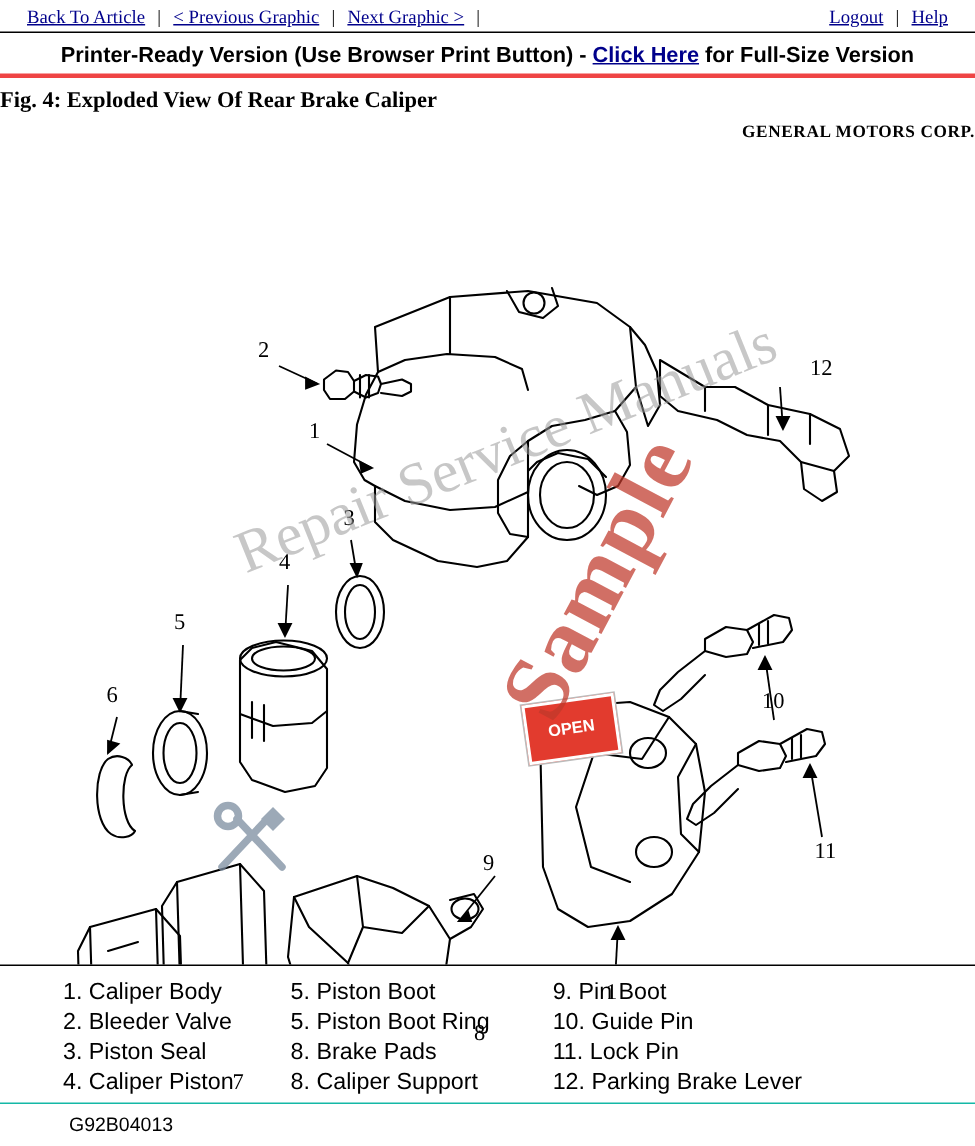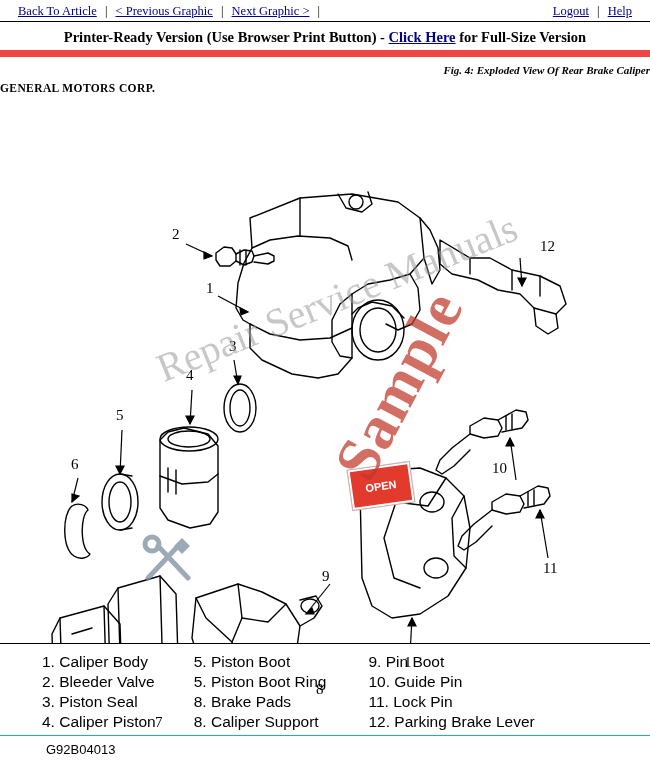--- a/index.html
+++ b/index.html
@@ -51,44 +51,43 @@
   }
   .nav-sep {
     color: #000;
     padding: 0 5px;
     text-decoration: none;
   }
 
   
   .printer-line {
     text-align: center;
-    font-family: Liberation Serif, serif;
+    font-family: Liberation Sans, sans-serif;
     font-weight: bold;
     font-size: 14.5px;
     padding-top: 7px;
     padding-bottom: 4px;
-    border-bottom: 7px solid #ef4444;
+    border-bottom: 3px solid #ef4444;
   }
   .printer-line .click-here {
     color: #00008B;
     text-decoration: underline;
     cursor: pointer;
   }
 
   
   .fig-caption {
+    text-align: left;
+    font-family: "Liberation Serif", serif;
+    font-weight: bold;
+    font-size: 15px;
+    margin-top: 7px;
+  }
+  .fig-corp {
     text-align: right;
-    font-family: "Liberation Serif", serif;
-    font-weight: bold;
-    font-size: 11px;
-    margin-top: 7px;
-    font-style: italic;
-  }
-  .fig-corp {
-    text-align: left;
     font-family: "Liberation Serif", serif;
     font-weight: bold;
     font-size: 11.5px;
     letter-spacing: 0.4px;
     margin-top: 6px;
   }
 
   
   .drawing {
     position: relative;
@@ -370,21 +369,21 @@
 
     <span class="callout" style="left:206px; top:182px;">1</span>
     <span class="callout" style="left:172px; top:128px;">2</span>
     <span class="callout" style="left:229px; top:240px;">3</span>
     <span class="callout" style="left:186px; top:269px;">4</span>
     <span class="callout" style="left:116px; top:309px;">5</span>
     <span class="callout" style="left:71px; top:358px;">6</span>
     <span class="callout" style="left:155px; top:616px;">7</span>
     <span class="callout" style="left:316px; top:583px;">8</span>
     <span class="callout" style="left:322px; top:470px;">9</span>
-    <span class="callout" style="left:492px; top:362px;text-align:right;">10</span>
+    <span class="callout" style="left:508px; top:362px;text-align:right;">10</span>
     <span class="callout" style="left:543px; top:462px;">11</span>
     <span class="callout" style="left:540px; top:140px;">12</span>
     <span class="callout" style="left:404px; top:556px;">1</span>
 
     <div class="watermark-rsm">Repair Service Manuals</div>
 
     <div class="watermark-tools">
       <svg width="60" height="60" viewBox="0 0 60 60">
         <g stroke="#7c8da0" stroke-width="5" fill="none" stroke-linecap="round">
           <line x1="10" y1="50" x2="42" y2="16"></line>

